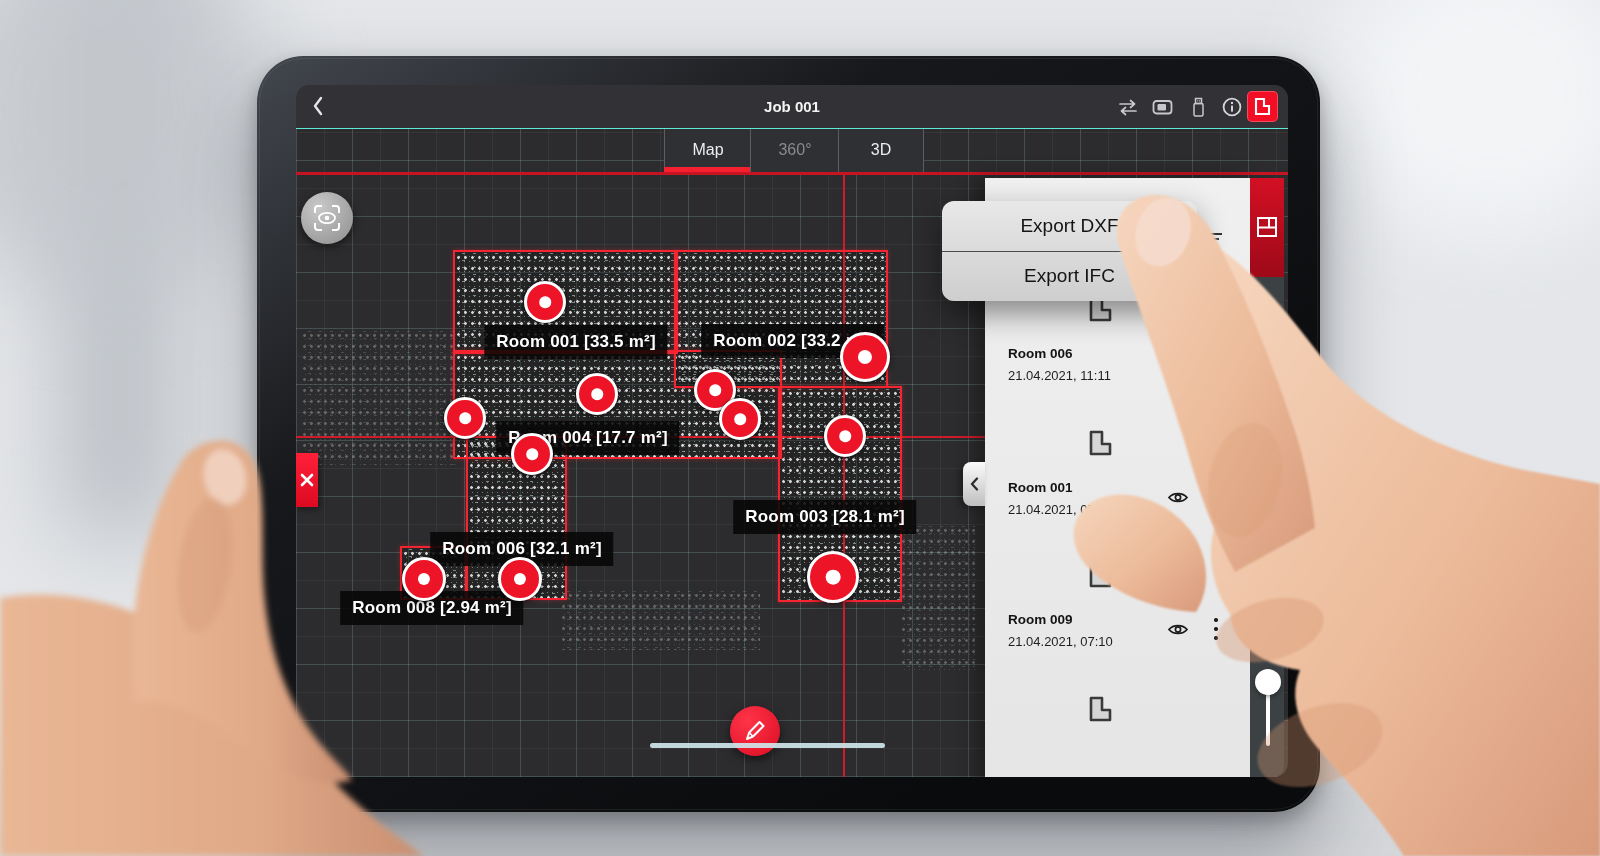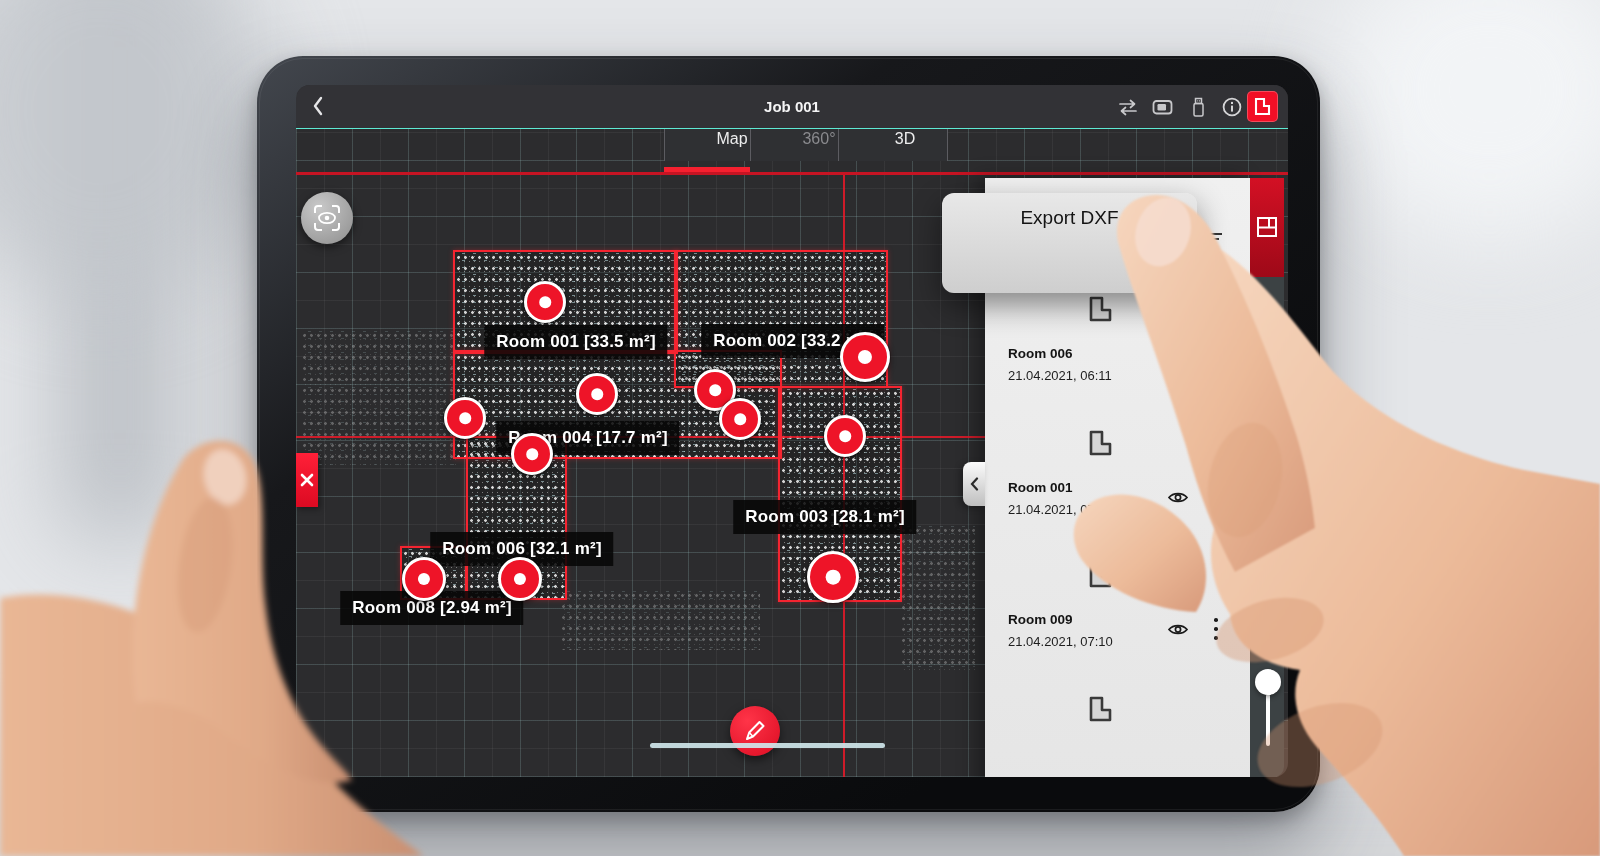--- a/index.html
+++ b/index.html
@@ -38,22 +38,22 @@
   .marker::after{content:"";position:absolute;left:50%;top:50%;width:32%;height:32%;transform:translate(-50%,-50%);background:#fff;border-radius:50%;}
 
   
   .topbar{position:absolute;left:0;top:0;width:100%;height:43px;background:#323236;z-index:30;border-bottom:1px solid #5eead4;}
   .back-btn{position:absolute;left:12px;top:11px;width:20px;height:20px;display:flex;align-items:center;justify-content:center;}
   .bar-title{position:absolute;left:0;right:0;top:0;height:43px;display:flex;align-items:center;justify-content:center;
     color:#f4f4f5;font-size:15px;font-weight:bold;}
   .bar-ic{position:absolute;top:11px;display:flex;align-items:center;justify-content:center;width:24px;height:22px;}
   .red-btn{position:absolute;left:951px;top:6px;width:31px;height:31px;background:#f20f26;border-radius:5px;z-index:31;
     display:flex;align-items:center;justify-content:center;box-shadow:0 0 0 1px rgba(255,255,255,.25) inset;}
-  .tabseg{position:absolute;top:32px;height:44px;background:#2f3033;color:#ededee;font-size:16px;z-index:20;
-    display:flex;align-items:center;justify-content:center;border-left:1px solid rgba(130,130,135,.55);padding-left:24px;}
+  .tabseg{position:absolute;top:43px;height:44px;background:#2f3033;color:#ededee;font-size:16px;z-index:20;
+    display:flex;align-items:center;justify-content:center;border-left:1px solid rgba(130,130,135,.55);}
   .tabseg.last{border-right:1px solid rgba(130,130,135,.55);}
   .tabseg.dim{color:#8a8a8e;}
   .tab-underline{position:absolute;top:82px;height:5px;background:#f5202f;z-index:21;}
 
   
   .sidebar{position:absolute;left:689px;top:93px;width:265px;height:629px;z-index:40;
     background:linear-gradient(180deg,#f0f0f0,#e5e5e5);border-radius:0 0 0 10px;box-shadow:-8px 0 20px rgba(0,0,0,.35);}
   .srow{position:absolute;left:0;width:100%;height:134px;}
   .sthumb{position:absolute;left:100px;top:16px;width:30px;height:30px;}
   .stitle{position:absolute;left:23px;top:68px;font-size:13.5px;font-weight:bold;color:#131313;}
@@ -67,21 +67,21 @@
 
   
   .rightstrip{position:absolute;left:954px;top:93px;width:34px;height:599px;background:#3c4244;z-index:45;border-radius:0 0 10px 0;}
   .strip-red{position:absolute;left:0;top:0;width:100%;height:99px;background:linear-gradient(180deg,#d31024,#9e0918);}
   .strip-fp{position:absolute;left:6px;top:38px;width:22px;height:22px;}
   .strip-tool{position:absolute;left:8px;top:133px;width:18px;height:16px;border:2px solid #e8e8e8;border-radius:2px;opacity:.9;}
   .slider-track{position:absolute;left:16px;top:516px;width:4px;height:52px;background:#fff;border-radius:2px;}
   .slider-knob{position:absolute;left:5px;top:491px;width:26px;height:26px;border-radius:50%;background:#fff;box-shadow:0 2px 5px rgba(0,0,0,.4);}
 
   
-  .popup{position:absolute;left:646px;top:108px;width:255px;height:100px;z-index:60;border-radius:12px;overflow:hidden;
+  .popup{position:absolute;left:646px;top:116px;width:255px;height:100px;z-index:60;border-radius:12px;overflow:hidden;
     background:linear-gradient(180deg,#e8e8e8,#cecece);box-shadow:0 12px 30px rgba(0,0,0,.45);}
   .pitem{height:49.5px;display:flex;align-items:center;justify-content:center;font-size:19px;color:#141414;}
   .pitem + .pitem{border-top:1px solid #4c4c4c;}
 
   
   .eyefab{position:absolute;left:5px;top:107px;width:52px;height:52px;border-radius:50%;z-index:20;
     background:radial-gradient(circle at 35% 30%,#c9c9c9,#8d8d8d);box-shadow:0 3px 9px rgba(0,0,0,.5);
     display:flex;align-items:center;justify-content:center;}
   .xtab{position:absolute;left:0;top:368px;width:22px;height:54px;z-index:20;
     background:linear-gradient(180deg,#ff2038,#dc0a22);display:flex;align-items:center;justify-content:center;box-shadow:2px 2px 6px rgba(0,0,0,.4);}
@@ -228,21 +228,21 @@
           <svg width="16" height="10">
               <path d="M1 2 H15 M4 7 H12" stroke="#333" stroke-width="2"></path>
             </svg>
         </div>
         <div id="rows-layer">
             <div class="srow" style="top: 100px;">
               <div class="sthumb"><svg width="30" height="30">
                   <path d="M6 4 H17 V16 H25 V26 H6 Z" fill="#d6d6d6" stroke="#3a3a3a" stroke-width="2.6" stroke-linejoin="round"></path>
                 </svg></div>
               <div class="stitle">Room 006</div>
-              <div class="sdate">21.04.2021, 06:11</div>
+              <div class="sdate">21.04.2021, 11:11</div>
               <div class="seye"><svg width="22" height="15">
                   <path d="M2 7.5 C6 2.3 16 2.3 20 7.5 C16 12.7 6 12.7 2 7.5 Z" fill="none" stroke="#1b1b1b" stroke-width="1.7"></path>
                   <circle cx="11" cy="7.5" r="2.6" fill="none" stroke="#1b1b1b" stroke-width="1.7"></circle>
                 </svg></div>
               <div class="skebab">
                 <i></i>
                 <i></i>
                 <i></i>
               </div>
             </div>
@@ -293,20 +293,21 @@
             <path d="M2 11.5 H20 M13 2 V11.5" stroke="#fff" stroke-width="2"></path>
           </svg>
         </div>
         <div class="strip-tool"></div>
         <div class="slider-track"></div>
         <div class="slider-knob"></div>
       </div>
 
       <div class="popup">
         <div class="pitem">Export DXF</div>
+        <div class="pitem">Export IFC</div>
       </div>
 
     </div>
   </div>
 
   <svg class="hands" width="1600" height="856" viewBox="0 0 1600 856">
     <defs>
       <linearGradient id="skinR" x1="0" y1="0" x2="1" y2="1">
         <stop offset="0" stop-color="#f6d6be"></stop>
           <stop offset=".55" stop-color="#ecbb9a"></stop>

